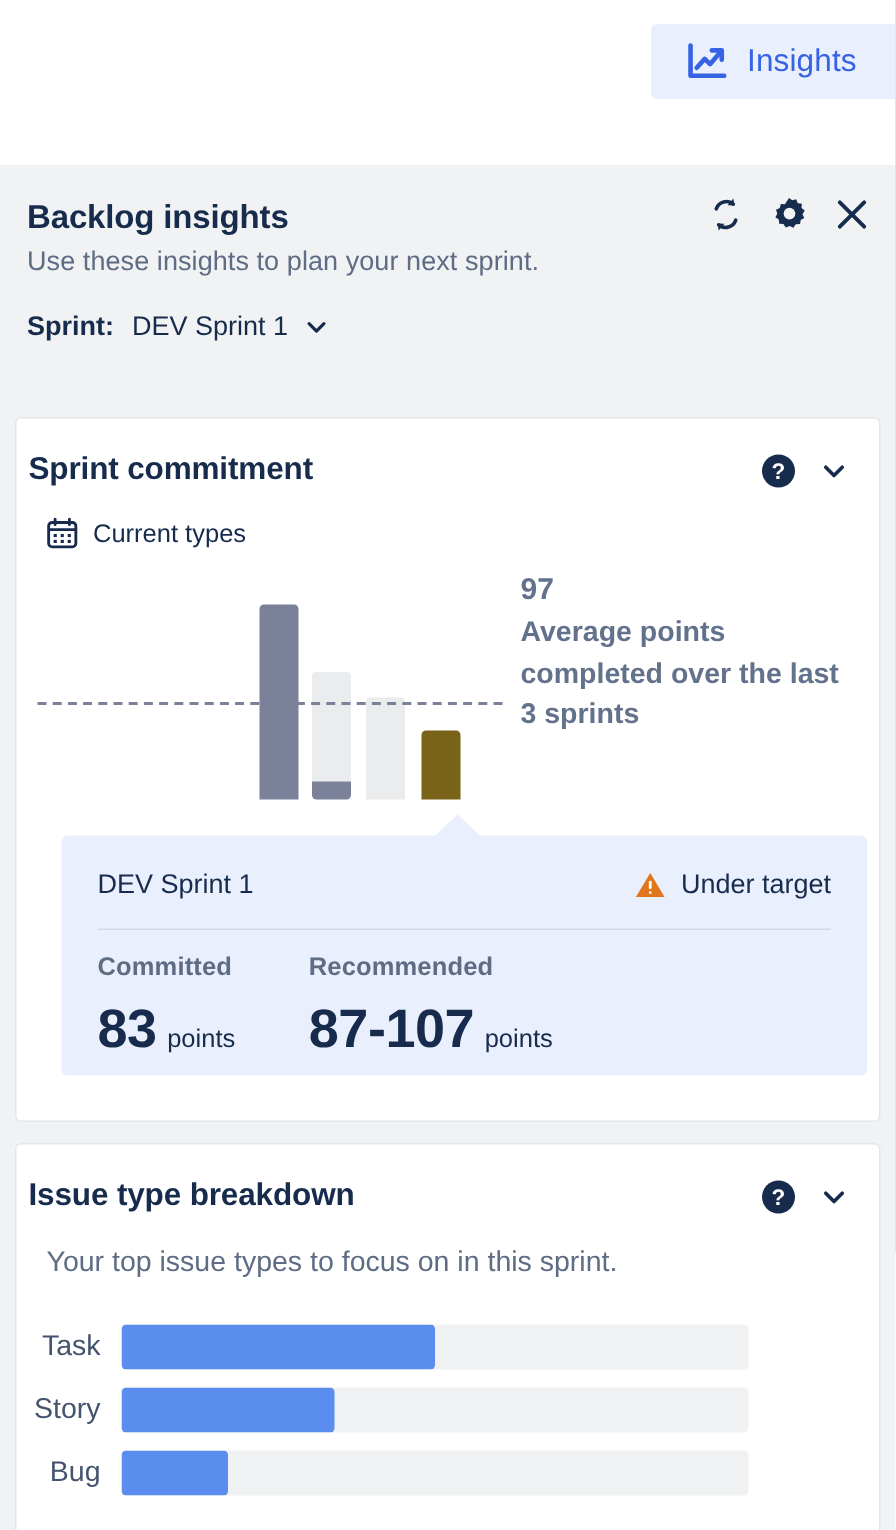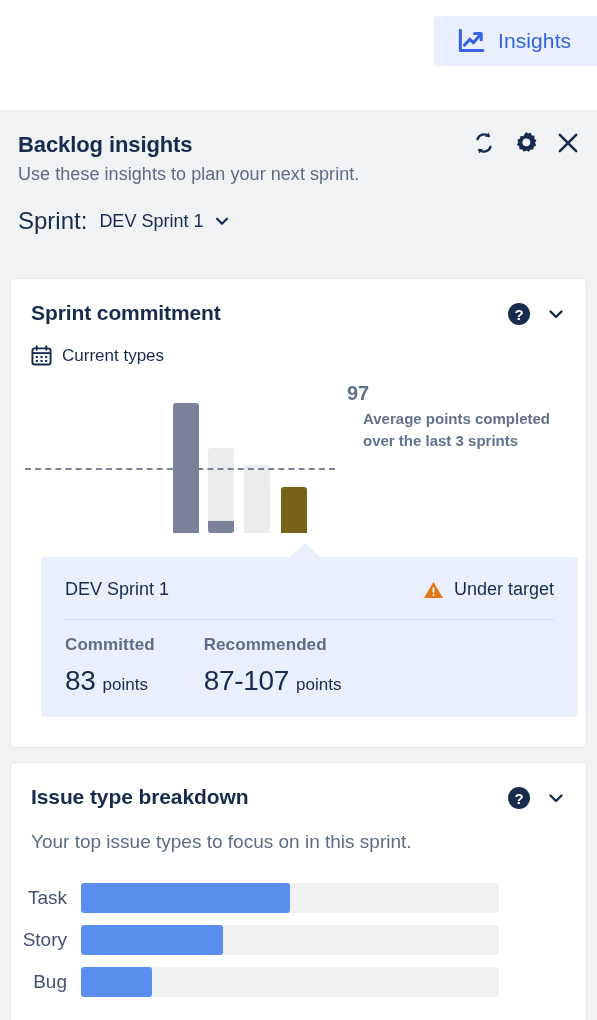--- a/index.html
+++ b/index.html
@@ -44,36 +44,36 @@
     position: absolute; right: 16px; top: 20px;
     display: flex; align-items: center; gap: 16px;
   }
   .head-icons .hbtn { cursor: pointer; display: block; }
   .panel-sub {
     margin-top: 6px; font-size: 18px; color: #5e6c84; letter-spacing: .05px;
   }
   .sprint-row {
     margin-top: 22px; display: flex; align-items: center; gap: 12px;
   }
-  .sprint-label { font-size: 24px; font-weight: normal; color: #172b4d; }
+  .sprint-label { font-size: 18px; font-weight: bold; color: #172b4d; }
   .sprint-select {
     display: flex; align-items: center; gap: 10px; cursor: pointer;
   }
   .sprint-value { font-size: 18px; color: #172b4d; }
 
   
   .card {
     position: absolute; left: 10px; width: 577px;
     background: #ffffff; border: 1px solid #e4e6ea; border-radius: 4px;
   }
   #card-commitment { top: 168px; height: 470px; }
   #card-breakdown  { top: 652px; height: 300px; }
 
   .card-head {
-    position: relative; padding: 22px 20px 0 20px;
+    position: relative; padding: 22px 20px 0 8px;
   }
   .card-title { font-size: 21px; font-weight: bold; color: #172b4d; letter-spacing: -.1px; }
   .card-head-icons {
     position: absolute; right: 20px; top: 24px;
     display: flex; align-items: center; gap: 16px;
   }
   .help-circle {
     width: 22px; height: 22px; border-radius: 50%;
     background: #172b4d; color: #ffffff;
     font-size: 15px; font-weight: bold;
@@ -97,22 +97,22 @@
   .bar-seg.bottom { border-radius: 0 0 3px 3px; }
   .target-line {
     position: absolute; left: 14px; top: 92px; width: 310px; height: 0;
     border-top: 2px dashed #7a8199;
   }
   .stat {
     position: absolute; left: 336px; top: 6px; width: 215px;
   }
   .stat-num { font-size: 20px; font-weight: bold; color: #62718c; line-height: 1.15; }
   .stat-desc {
-    font-size: 15px; font-weight: bold; color: #62718c;
-    line-height: 1.45; margin-top: 3px; margin-left: 16px;
+    font-size: 19px; font-weight: bold; color: #62718c;
+    line-height: 1.45; margin-top: 3px;
   }
 
   
   .tooltip {
     position: absolute; left: 30px; top: 278px; width: 537px; height: 160px;
     background: #e9effc; border-radius: 4px;
   }
   .tip-arrow {
     position: absolute; left: 248px; top: -14px;
     width: 0; height: 0;
@@ -131,21 +131,21 @@
     position: absolute; left: 24px; top: 62px; width: 489px; height: 1px;
     background: #d3dae9;
   }
   .tip-metrics {
     position: absolute; left: 24px; top: 78px; display: flex; gap: 49px;
   }
   .metric-label {
     font-size: 17px; font-weight: bold; color: #5e6c84; letter-spacing: .1px;
   }
   .metric-value { margin-top: 10px; display: flex; align-items: baseline; gap: 7px; }
-  .metric-num { font-size: 28px; font-weight: normal; color: #172b4d; letter-spacing: -.3px; }
+  .metric-num { font-size: 36px; font-weight: bold; color: #172b4d; letter-spacing: -.3px; }
   .metric-unit { font-size: 17px; color: #172b4d; }
 
   
   .card-desc {
     margin-top: 22px; padding: 0 20px; font-size: 19px; color: #5e6c84;
   }
   .hbars { margin-top: 30px; padding: 0 0 0 4px; }
   .hbar-row {
     display: flex; align-items: center; height: 30px; margin-bottom: 12px;
   }

